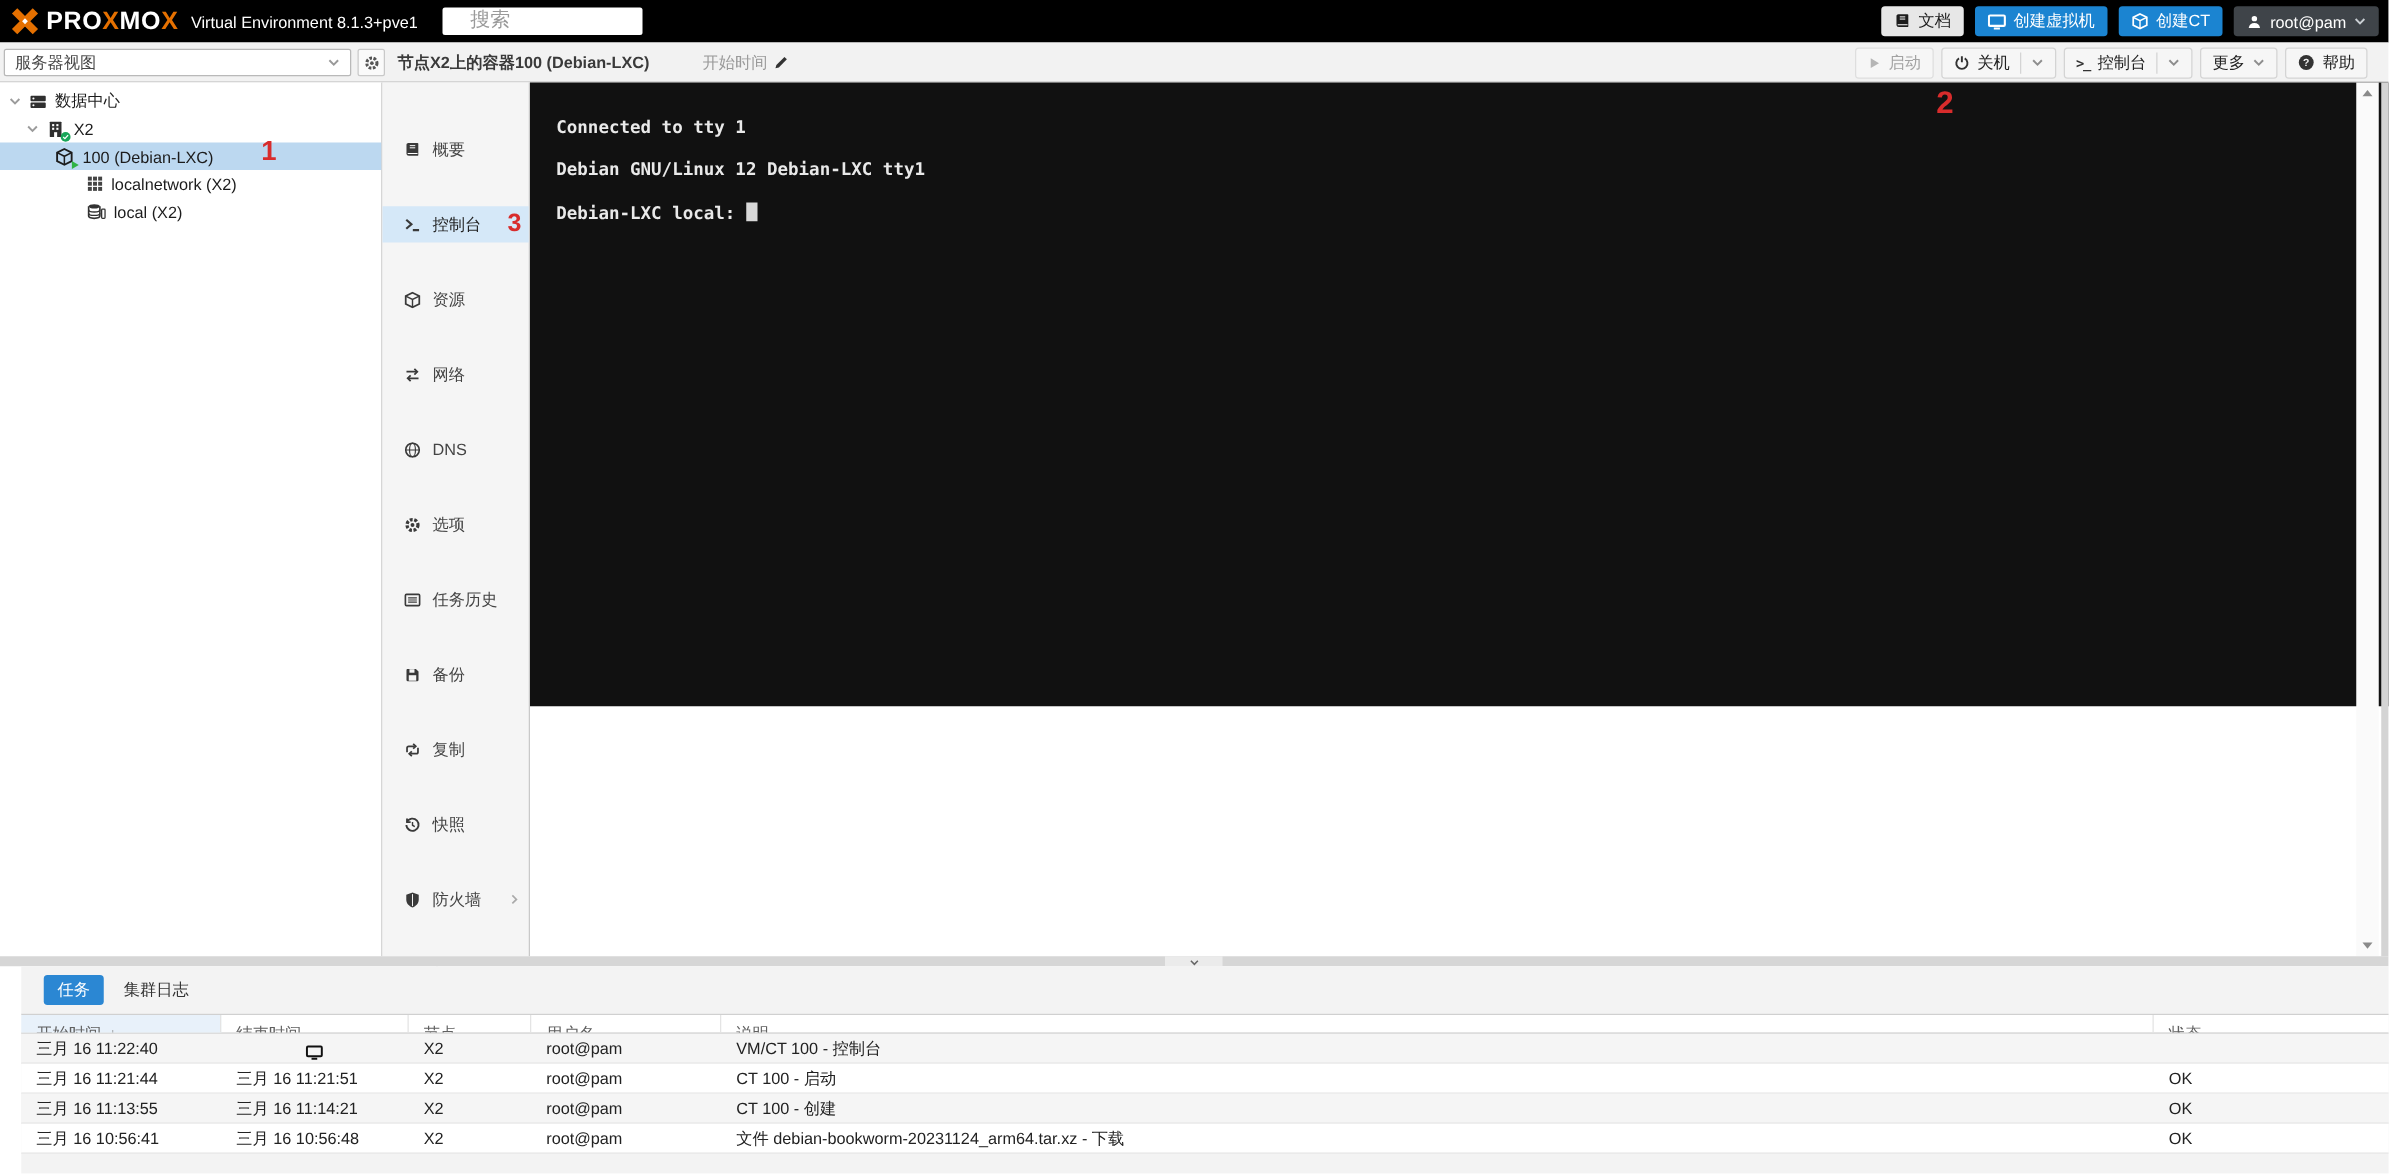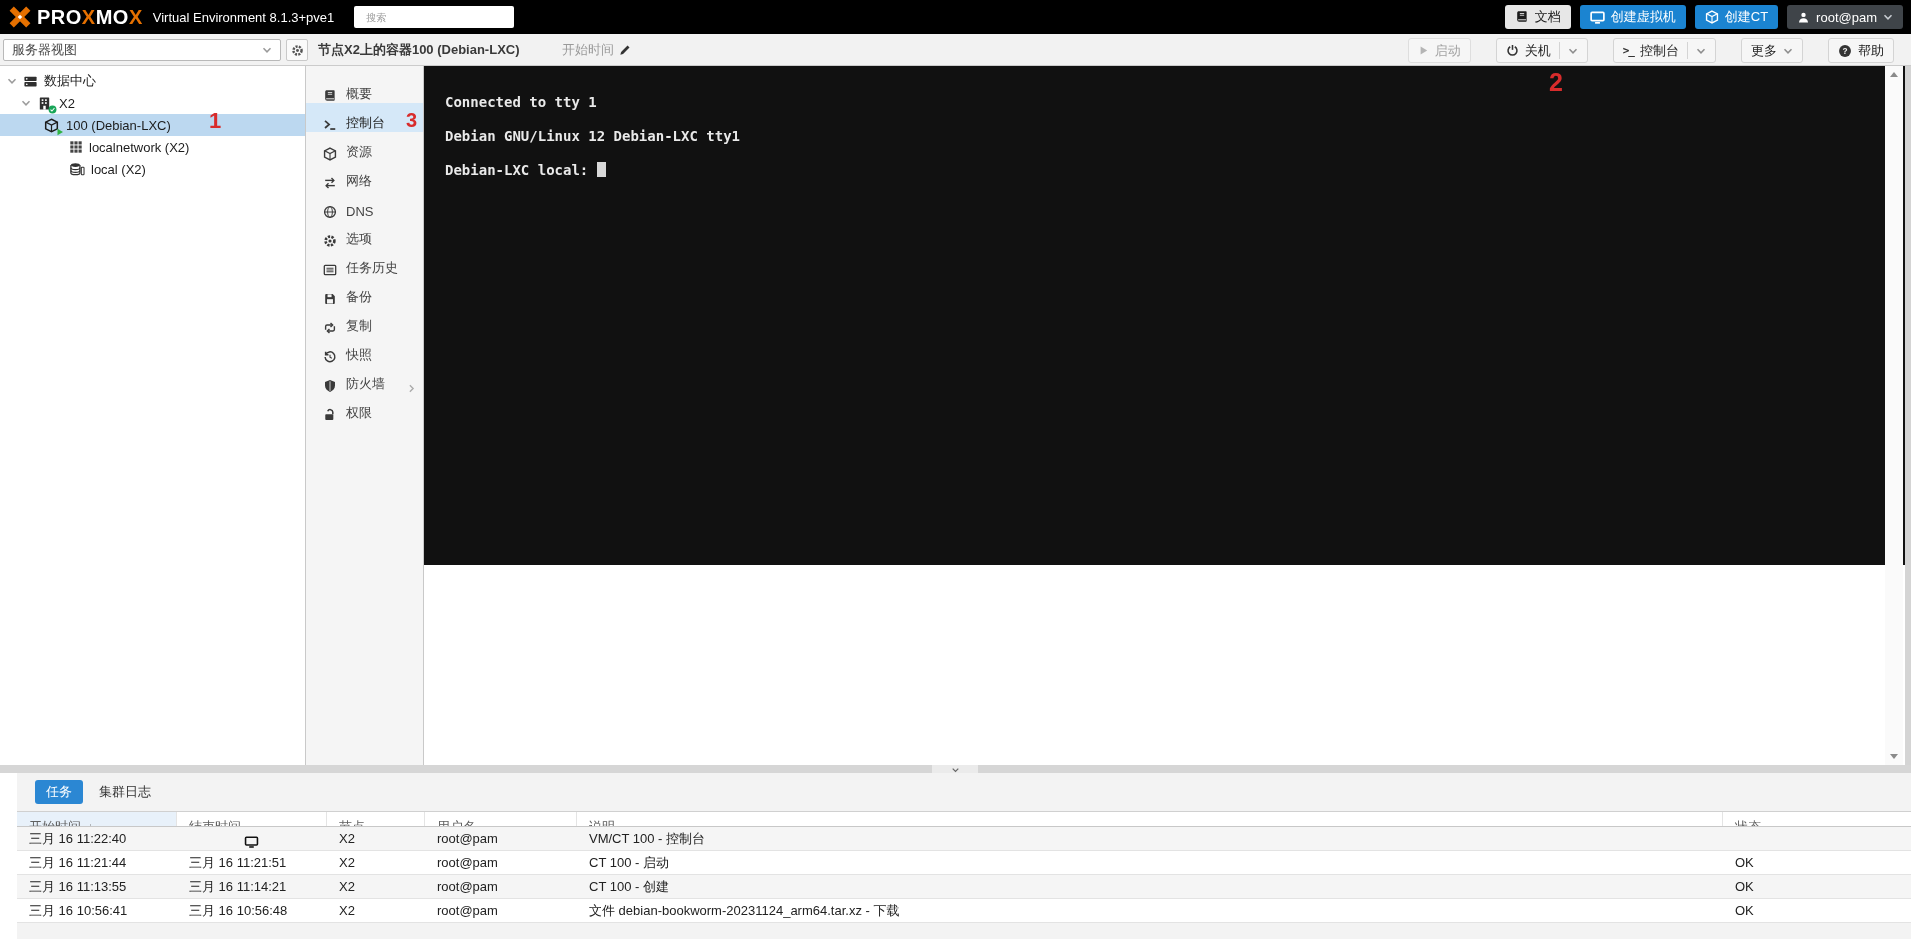--- a/index.html
+++ b/index.html
@@ -6,56 +6,56 @@
   body { font-family:"Liberation Sans","DejaVu Sans",sans-serif; font-size:13px; background:#fff; }
   .app { position:relative; width:1911px; height:939px; overflow:hidden; background:#fff; }
   .ic { display:inline-block; vertical-align:middle; flex:none; }
 
   
   .topbar { position:absolute; left:0; top:0; width:1911px; height:34px; background:#000; display:flex; align-items:center; }
   .logo-mark { margin-left:8px; }
   .logo-text { margin-left:5px; font-weight:bold; font-size:20px; letter-spacing:.5px; color:#fff; }
   .logo-text .lx { color:#e57000; }
   .tb-subtitle { margin-left:10px; color:#fff; font-size:13px; }
-  .tb-search { margin-left:20px; width:160px; height:22px; border:none; border-radius:2px; padding:0 12px; font-size:10px; font-family:inherit; background:#fff; color:#333; }
+  .tb-search { margin-left:20px; width:160px; height:22px; border:none; border-radius:2px; padding:0 22px; font-size:16px; font-family:inherit; background:#fff; color:#333; }
   .tb-search::placeholder { color:#9a9a9a; }
   .tb-right { margin-left:auto; margin-right:8px; display:flex; align-items:center; gap:9px; }
   .tb-btn { height:24px; border-radius:3px; padding:0 10px; display:flex; align-items:center; gap:6px; font-size:13px; cursor:pointer; border:none; font-family:inherit; }
   .tb-btn.light { background:#e7e7e7; color:#1d1d1d; }
   .tb-btn.blue  { background:#1b84d1; color:#fff; }
   .tb-btn.dark  { background:#3f4449; color:#fff; }
 
   
   .headerbar { position:absolute; left:0; top:34px; width:1911px; height:32px; background:#f2f2f2; border-bottom:1px solid #cbcbcb; }
   .view-select { position:absolute; left:3px; top:5px; width:278px; height:22px; background:#fff; border:1px solid #b9b9b9; border-radius:2px; color:#474747; display:flex; align-items:center; padding:0 8px; cursor:pointer; }
   .view-select .vchev { margin-left:auto; color:#9a9a9a; }
   .gear-btn { position:absolute; left:286px; top:5px; width:22px; height:22px; background:#fafafa; border:1px solid #c9c9c9; border-radius:2px; display:flex; align-items:center; justify-content:center; color:#555; cursor:pointer; }
   .bc-title { position:absolute; left:318px; top:0; height:31px; display:flex; align-items:center; font-weight:bold; color:#3a3a3a; }
   .bc-tags { position:absolute; left:562px; top:0; height:31px; display:flex; align-items:center; gap:5px; color:#9a9a9a; cursor:pointer; }
   .bc-tags .pen { color:#333; }
-  .hdr-actions { position:absolute; right:17px; top:3px; height:26px; display:flex; align-items:flex-end; gap:25px; }
+  .hdr-actions { position:absolute; right:17px; top:3px; height:26px; display:flex; align-items:center; gap:6px; }
   .hbtn { height:25px; background:#f6f6f6; border:1px solid #d4d4d4; border-radius:3px; display:flex; align-items:center; gap:6px; padding:0 9px; color:#222; cursor:pointer; font-size:13px; font-family:inherit; }
   .hbtn .sep { width:1px; height:17px; background:#d4d4d4; margin:0 2px; }
   .hbtn .chev { color:#8e8e8e; }
   .hbtn.disabled { color:#a3a3a3; border-color:#dedede; cursor:default; }
   .hbtn.disabled .icn { color:#b5b5b5; }
   .hbtn .icn { color:#333; }
   .term-glyph { font-family:"DejaVu Sans Mono",monospace; font-weight:bold; font-size:11px; letter-spacing:-1px; }
 
   
   .treepanel { position:absolute; left:0; top:66px; width:306px; height:699px; background:#fff; border-right:1px solid #c9c9c9; padding-top:4px; }
   .trow { height:22px; display:flex; align-items:center; gap:6px; color:#1c1c1c; cursor:pointer; white-space:nowrap; }
   .trow .caret { color:#9c9c9c; }
   .trow.selected { background:#bcd8f0; }
   .ico-wrap { position:relative; width:16px; height:16px; }
   .badge { position:absolute; right:-4px; bottom:-3px; }
 
   
   .menupanel { position:absolute; left:306px; top:66px; width:118px; height:699px; background:#f5f5f5; border-right:1px solid #c9c9c9; padding-top:8px; }
-  .mitem { height:29px; display:flex; align-items:flex-end; gap:9px; padding-left:17px; color:#444; cursor:pointer; }
+  .mitem { height:29px; display:flex; align-items:center; gap:9px; padding-left:17px; color:#444; cursor:pointer;margin-top:31px; }
   .mitem .micon { color:#3a3a3a; }
   .mitem.selected { background:#d5e8f8; color:#222; }
   .mitem .rcaret { margin-left:auto; margin-right:7px; color:#aaa; }
 
   
   .console { position:absolute; left:424px; top:66px; width:1487px; height:499px; background:#111; cursor:text; }
   .cons-text { position:absolute; left:21px; top:28px; font-family:"DejaVu Sans Mono",monospace; font-weight:bold; font-size:14px; color:#e9e9e9; }
   .cline { height:17px; line-height:17px; white-space:pre; }
   .cursor { display:inline-block; width:9px; height:15px; background:#d8d8d8; vertical-align:-2px; }
   .vscroll { position:absolute; left:1885px; top:66px; width:18px; height:699px; background:#fafafa; cursor:pointer; }

